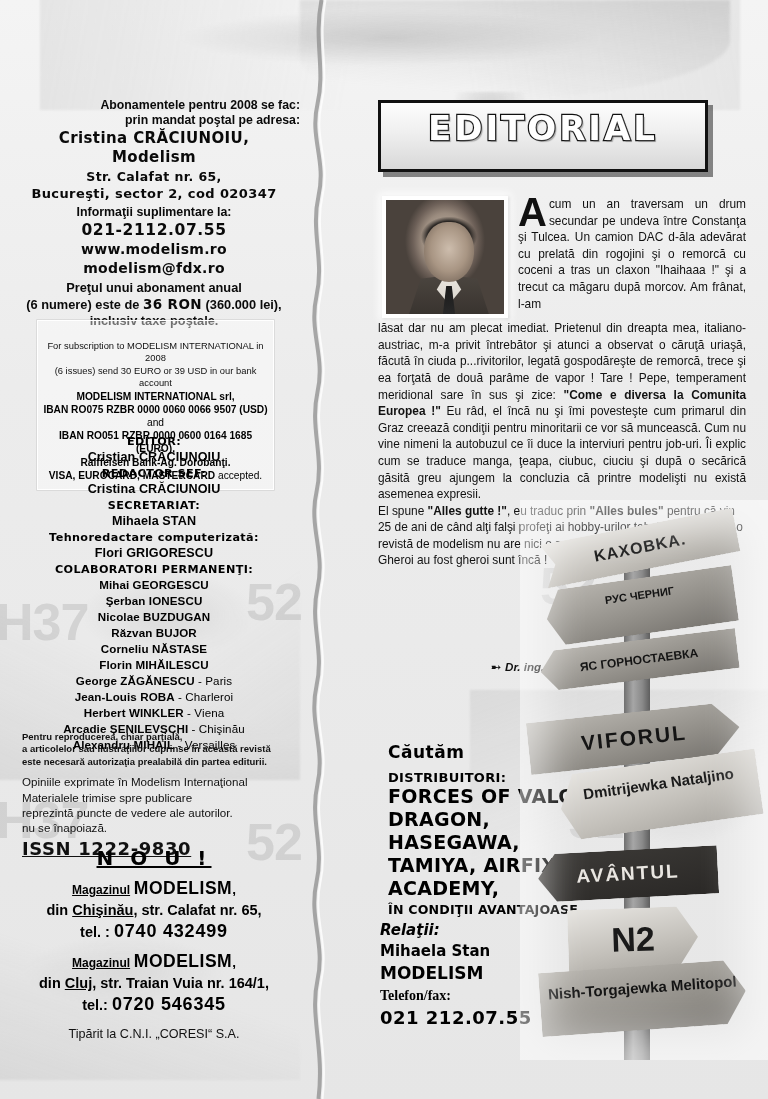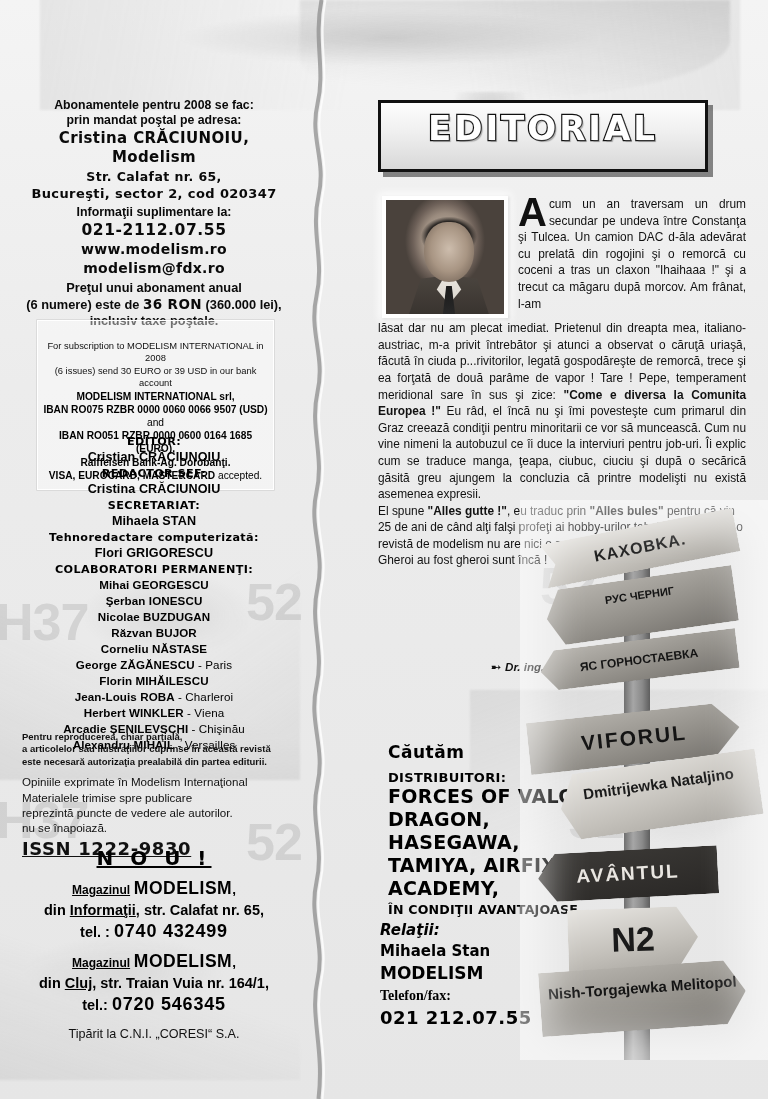--- a/index.html
+++ b/index.html
@@ -69,21 +69,21 @@
   }
 
   
   .divider { position: absolute; top: 0; left: 300px; width: 44px; height: 1099px; }
 
   
   .left-col {
     position: absolute; left: 8px; top: 98px; width: 292px;
     text-align: center; color: #0a0a0a;
   }
-  .sub-head { font-size: 12.3px; font-weight: 700; line-height: 15px; }
+  .sub-head { font-size: 12.3px; font-weight: 700; line-height: 15px; text-align: right; }
   .stencil {
     font-family: "DejaVu Sans", sans-serif;
     font-weight: 700; letter-spacing: .4px;
   }
   .name-big { font-size: 15px; line-height: 19px; margin-top: 1px; }
   .name-sub { font-size: 15px; line-height: 19px; }
   .addr1 { font-size: 12.5px; line-height: 17px; margin-top: 1px; }
   .addr2 { font-size: 13px; line-height: 18px; }
   .info-lbl { font-size: 12.4px; font-weight: 700; line-height: 16px; margin-top: 1px; }
   .phone1 { font-size: 15.5px; line-height: 20px; letter-spacing: .6px; }
@@ -312,22 +312,22 @@
     <div class="stencil staff-role">SECRETARIAT:</div>
     <div class="staff-name">Mihaela STAN</div>
     <div class="stencil staff-role">Tehnoredactare computerizată:</div>
     <div class="staff-name">Flori GRIGORESCU</div>
     <div class="stencil staff-role">COLABORATORI PERMANENŢI:</div>
     <div class="staff-name sm">Mihai GEORGESCU</div>
     <div class="staff-name sm">Şerban IONESCU</div>
     <div class="staff-name sm">Nicolae BUZDUGAN</div>
     <div class="staff-name sm">Răzvan BUJOR</div>
     <div class="staff-name sm">Corneliu NĂSTASE</div>
+    <div class="staff-name sm">Florin MIHĂILESCU</div>
     <div class="staff-name sm"><span>George ZĂGĂNESCU</span><span class="city"> - Paris</span></div>
-    <div class="staff-name sm">Florin MIHĂILESCU</div>
     <div class="staff-name sm"><span>Jean-Louis ROBA</span><span class="city"> - Charleroi</span></div>
     <div class="staff-name sm"><span>Herbert WINKLER</span><span class="city"> - Viena</span></div>
     <div class="staff-name sm"><span>Arcadie ŞENILEVSCHI</span><span class="city"> - Chişinău</span></div>
     <div class="staff-name sm"><span>Alexandru MIHAIL</span><span class="city"> - Versailles</span></div>
   </div>
 
   <div class="legal">
     <div class="legal-b">Pentru reproducerea, chiar parţială,</div>
     <div class="legal-b">a articolelor sau ilustraţiilor cuprinse în această revistă</div>
     <div class="legal-b">este necesară autorizaţia prealabilă din partea editurii.</div>
@@ -335,21 +335,21 @@
     <div class="legal-n">Materialele trimise spre publicare</div>
     <div class="legal-n">reprezintă puncte de vedere ale autorilor.</div>
     <div class="legal-n">nu se înapoiază.</div>
     <div class="stencil issn">ISSN 1222-9830</div>
   </div>
 
   <div class="nou-wrap">
     <div class="stencil nou-title">N O U !</div>
 
     <div class="shop-l1"><span class="mag">Magazinul</span> <span class="brand">MODELISM</span><span>,</span></div>
-    <div class="shop-l2"><span>din </span><u>Informaţii</u><span>, str. Calafat nr. 65,</span></div>
+    <div class="shop-l2"><span>din </span><u>Chişinău</u><span>, str. Calafat nr. 65,</span></div>
     <div class="shop-tel"><span>tel. : </span><span class="num">0740 432499</span></div>
 
     <div class="shop-l1"><span class="mag">Magazinul</span> <span class="brand">MODELISM</span><span>,</span></div>
     <div class="shop-l2"><span>din </span><u>Cluj</u><span>, str. Traian Vuia nr. 164/1,</span></div>
     <div class="shop-tel"><span>tel.: </span><span class="num">0720 546345</span></div>
 
     <div class="printer">Tipărit la C.N.I. „CORESI“ S.A.</div>
   </div>
 
   <div class="edi-banner">

